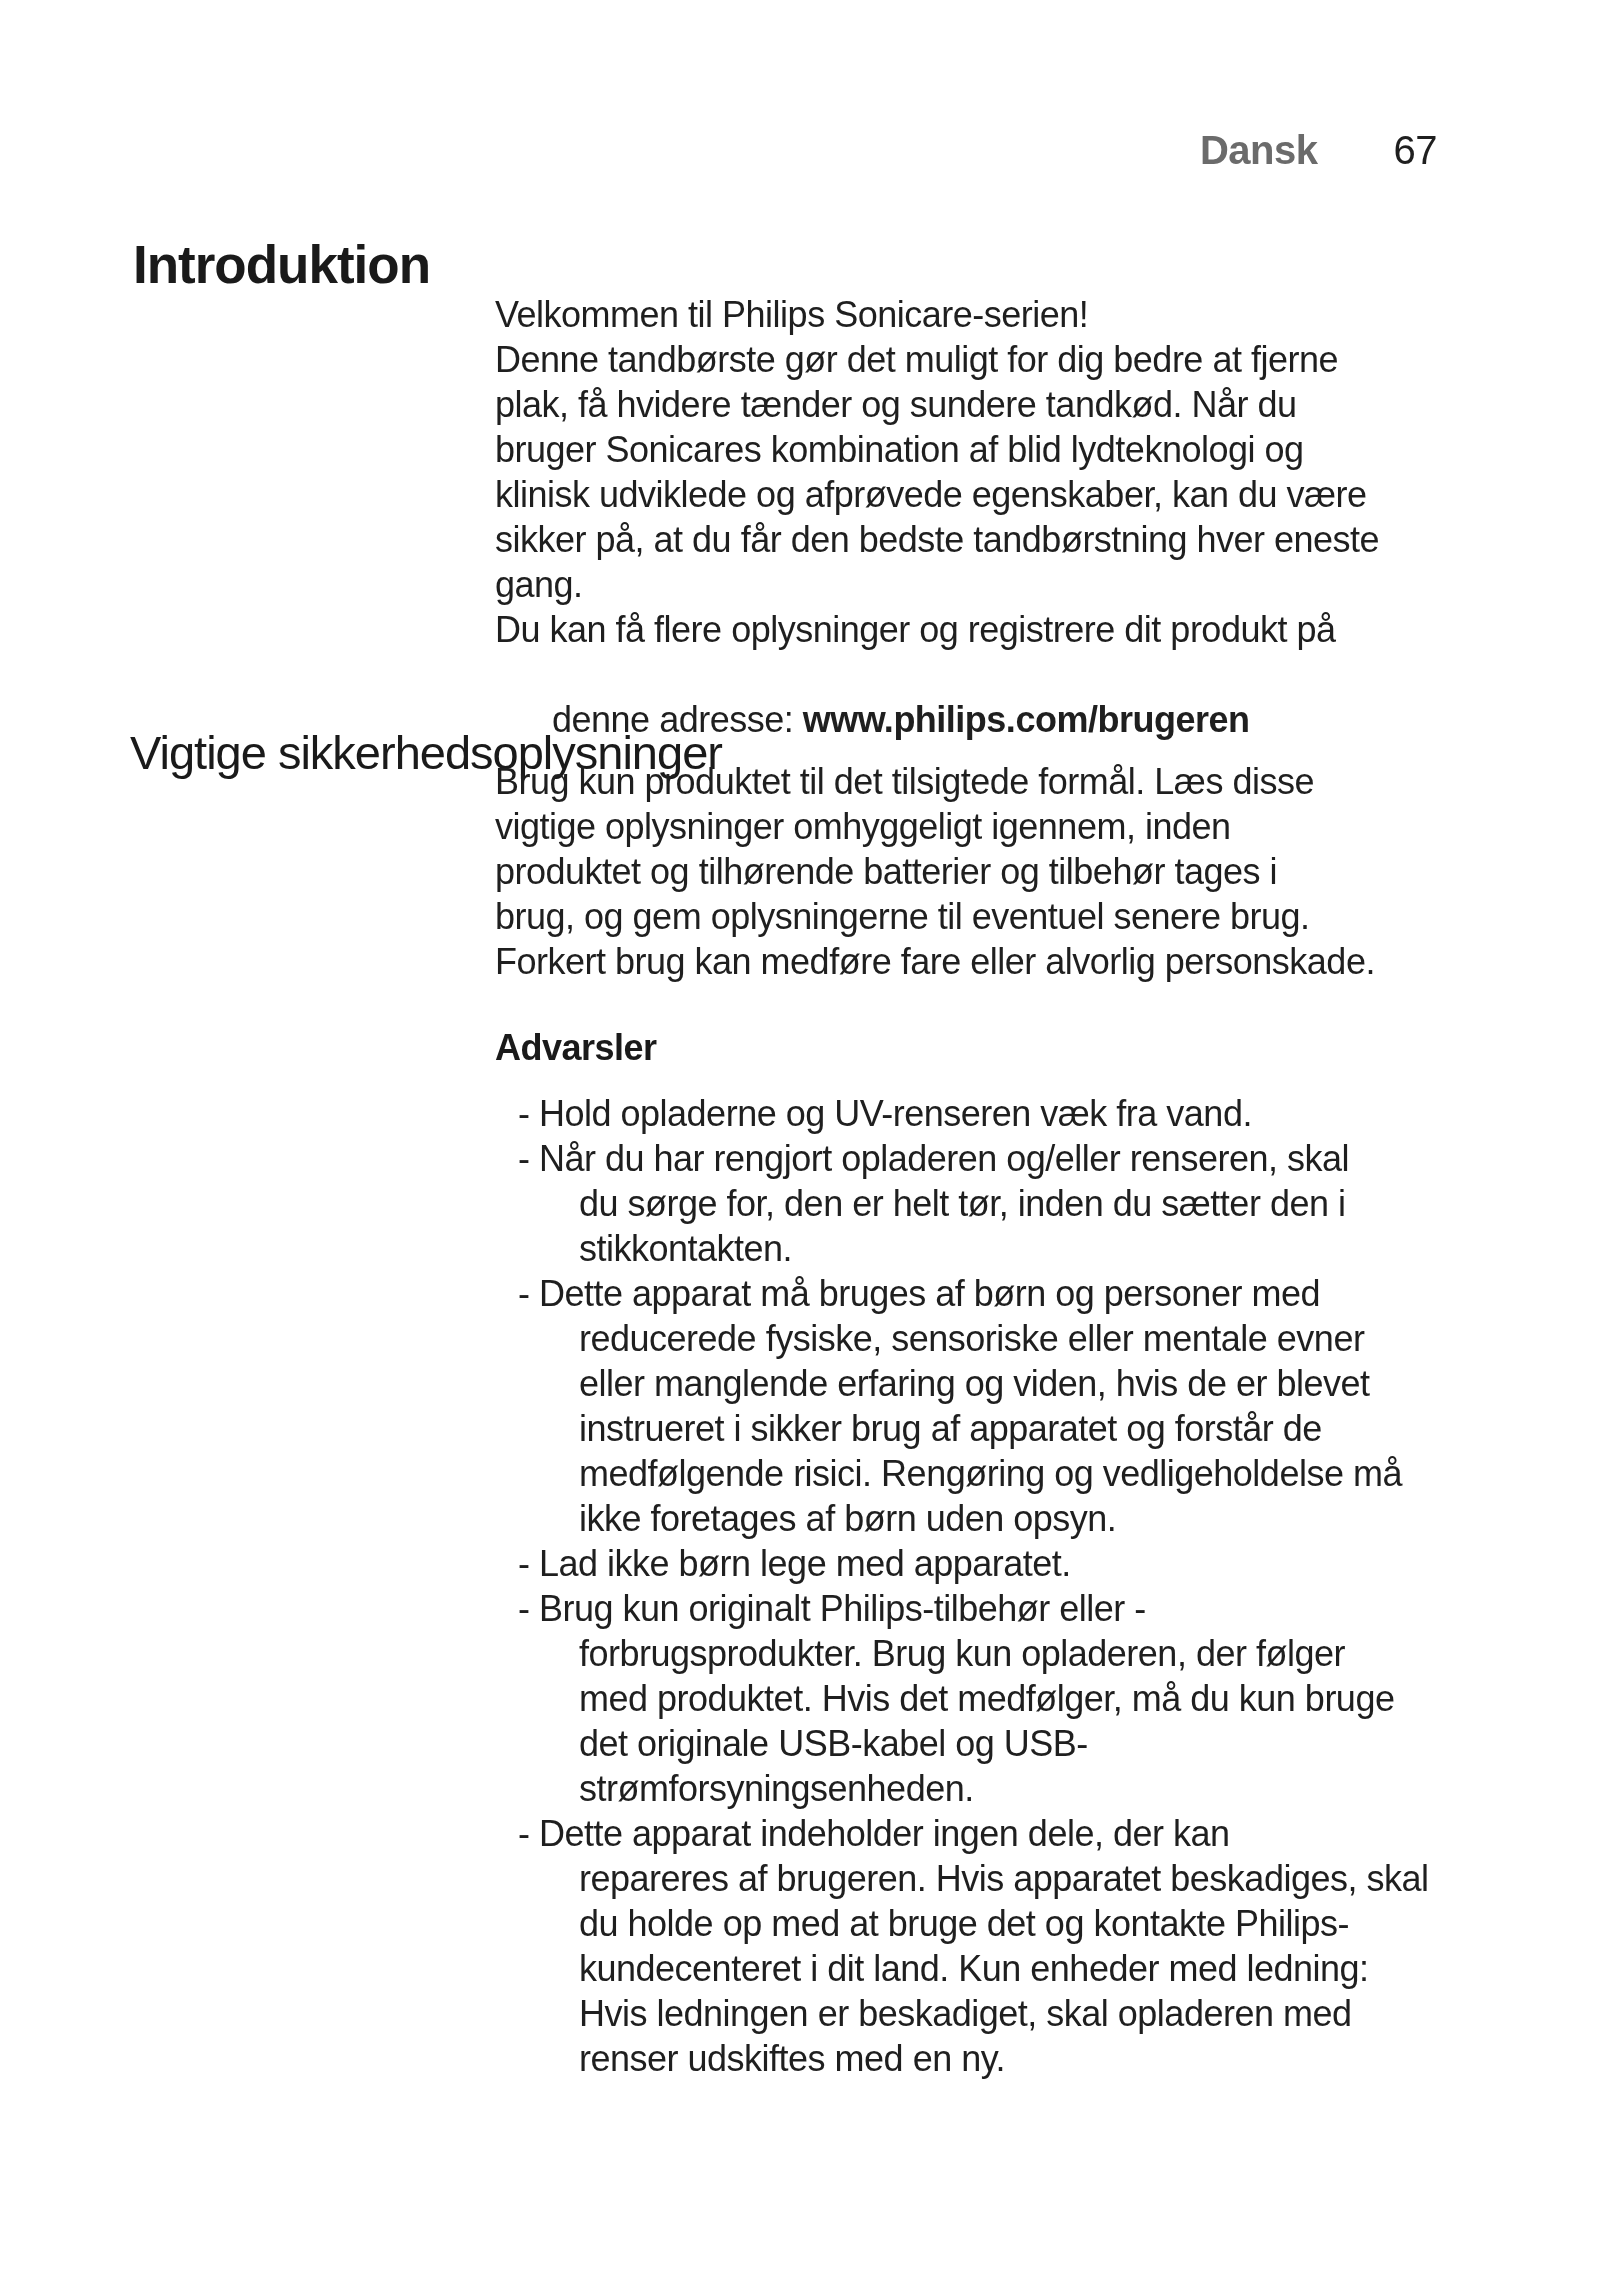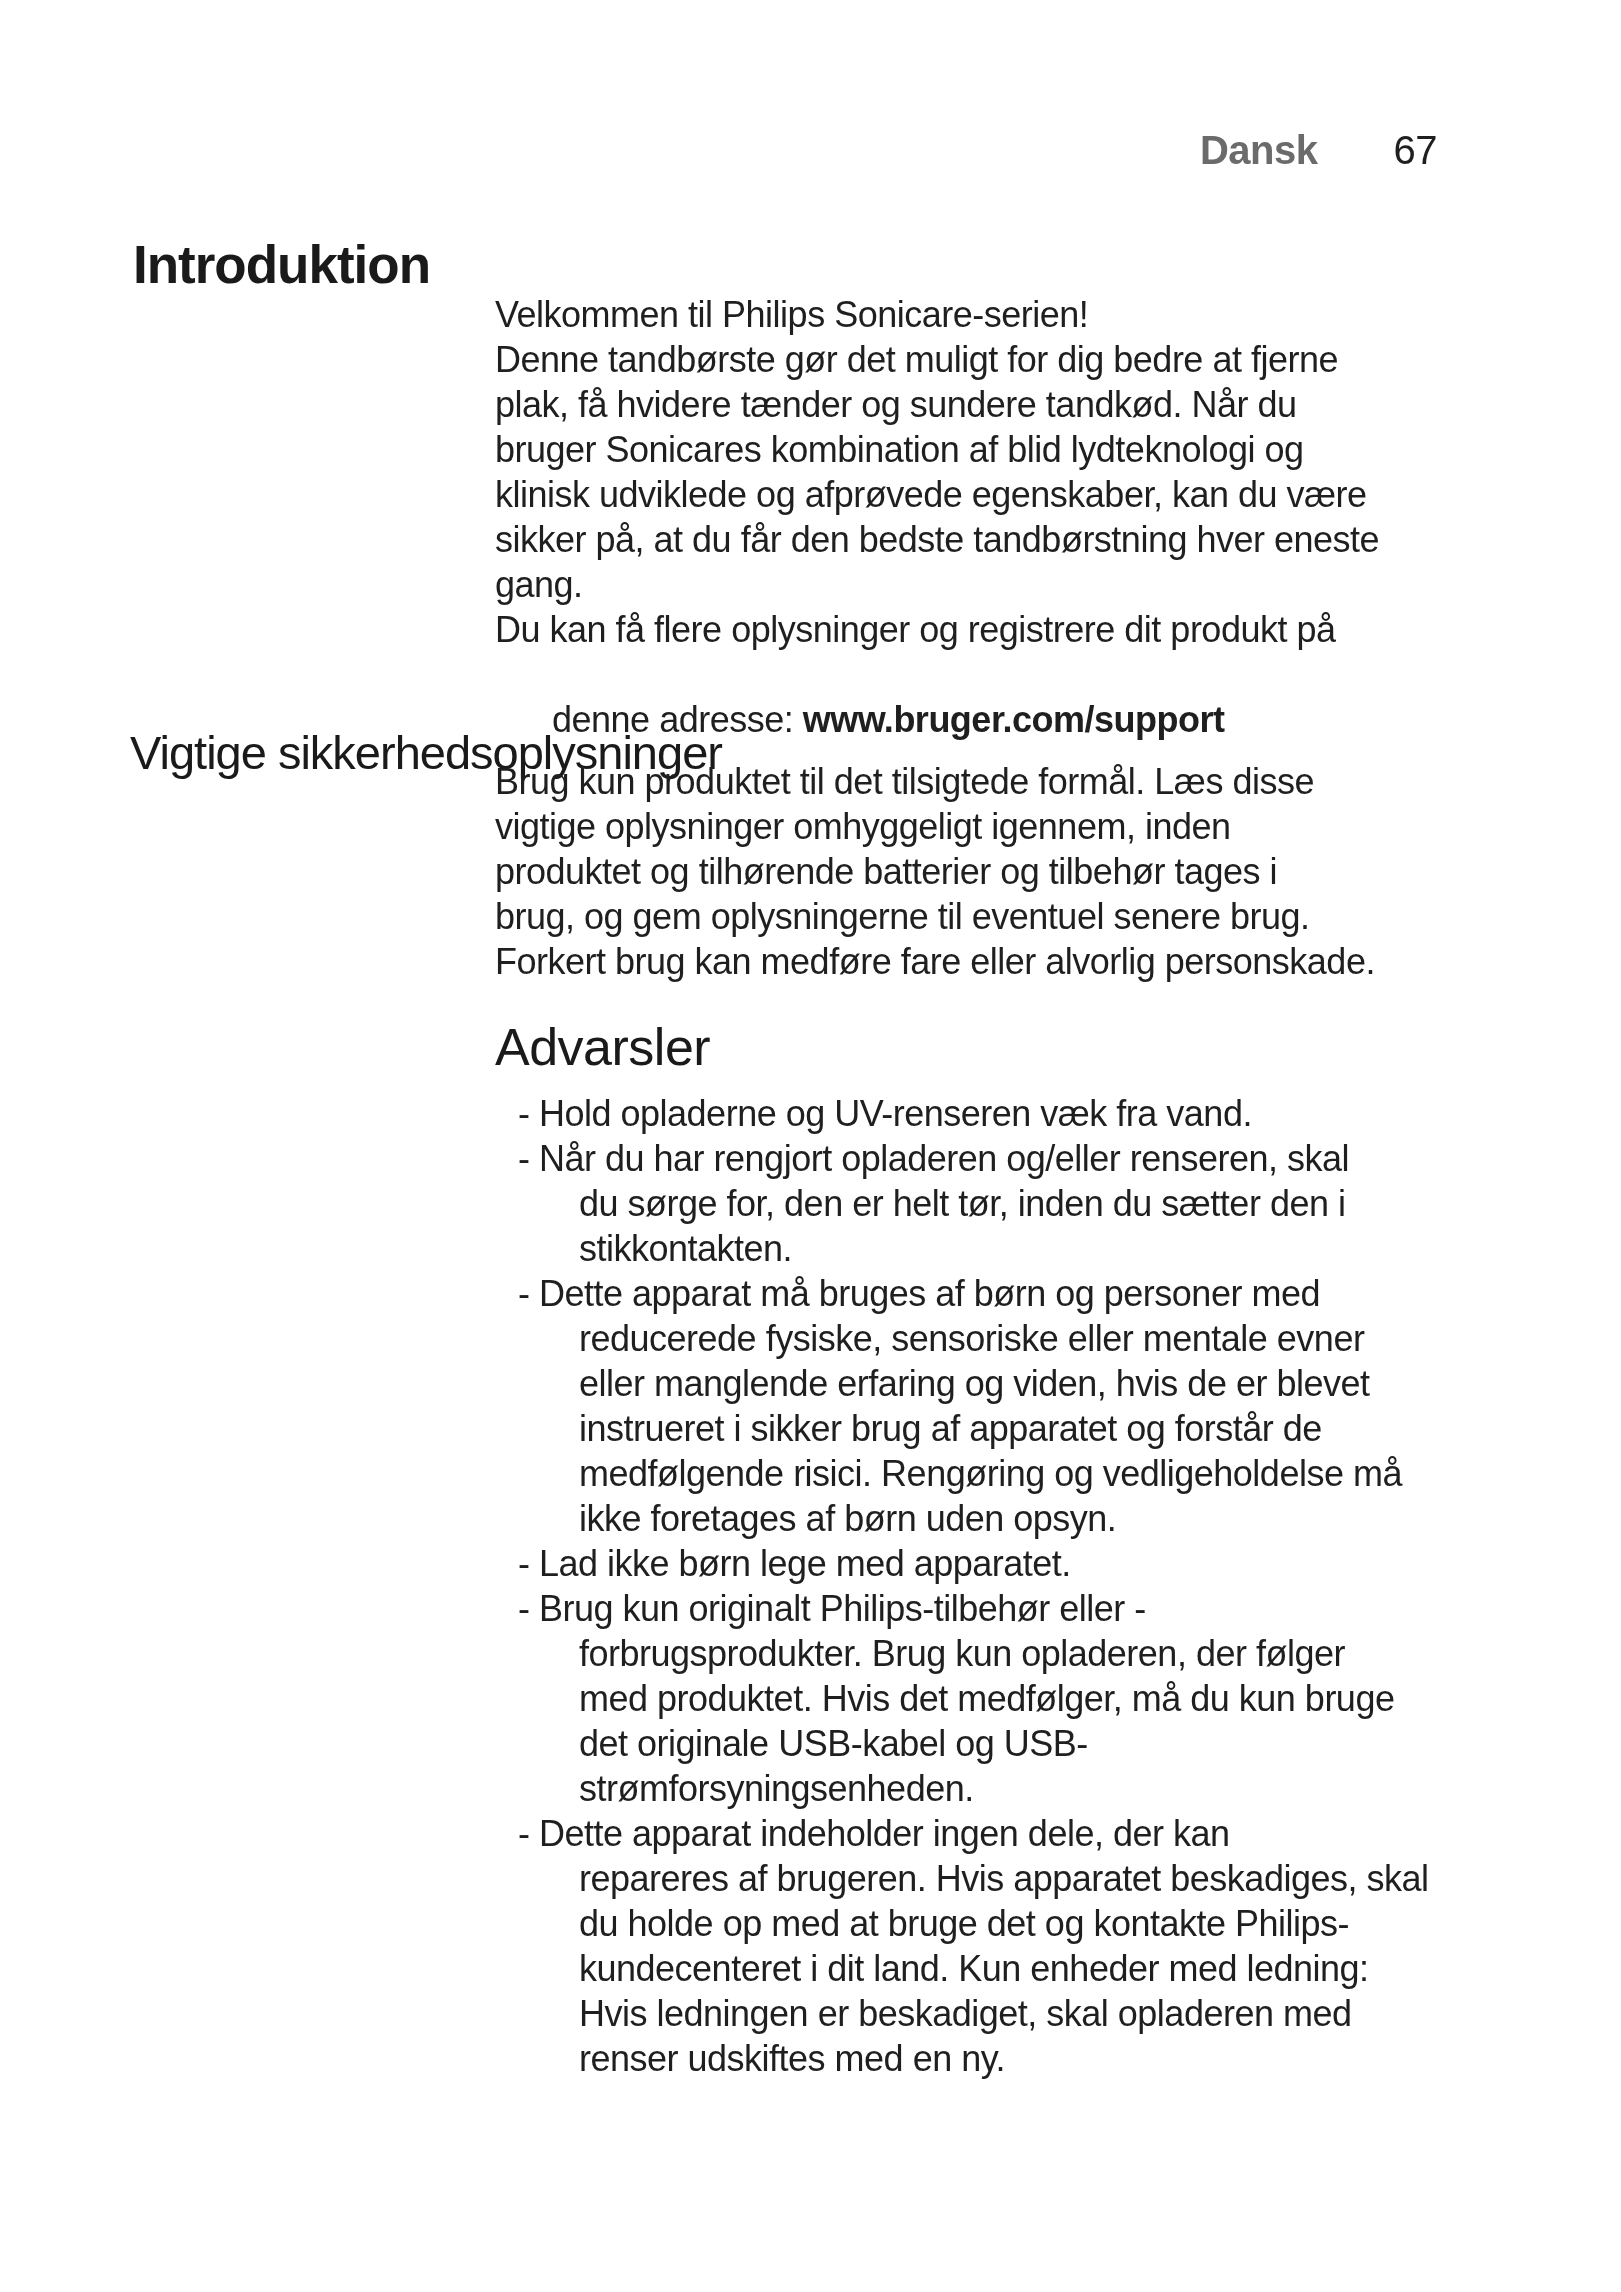--- a/index.html
+++ b/index.html
@@ -57,22 +57,22 @@
     font-weight: 400;
     line-height: 1;
     letter-spacing: -1px;
     color: #1a1a1a;
     white-space: pre;
   }
   .h3 {
     position: absolute;
     left: 495px;
     top: 1025px;
-    font-size: 52px;
-    font-weight: 400;
+    font-size: 36px;
+    font-weight: 700;
     line-height: 45px;
     letter-spacing: -0.5px;
     color: #1a1a1a;
     white-space: pre;
   }
   
   .body-text {
     font-size: 36px;
     line-height: 45px;
     letter-spacing: -0.5px;
@@ -129,21 +129,21 @@
   <div class="intro-block">
     <div class="body-text">Velkommen til Philips Sonicare-serien!
 Denne tandbørste gør det muligt for dig bedre at fjerne
 plak, få hvidere tænder og sundere tandkød. Når du
 bruger Sonicares kombination af blid lydteknologi og
 klinisk udviklede og afprøvede egenskaber, kan du være
 sikker på, at du får den bedste tandbørstning hver eneste
 gang.
 Du kan få flere oplysninger og registrere dit produkt på</div>
     <div class="body-text address-line">
-      <span>denne adresse: </span><span class="bold-url">www.bruger.com/support</span>
+      <span>denne adresse: </span><span class="bold-url">www.philips.com/brugeren</span>
     </div>
   </div>
 
   <div class="h2">Vigtige sikkerhedsoplysninger</div>
 
   <div class="safety-block body-text">Brug kun produktet til det tilsigtede formål. Læs disse
 vigtige oplysninger omhyggeligt igennem, inden
 produktet og tilhørende batterier og tilbehør tages i
 brug, og gem oplysningerne til eventuel senere brug.
 Forkert brug kan medføre fare eller alvorlig personskade.</div>

